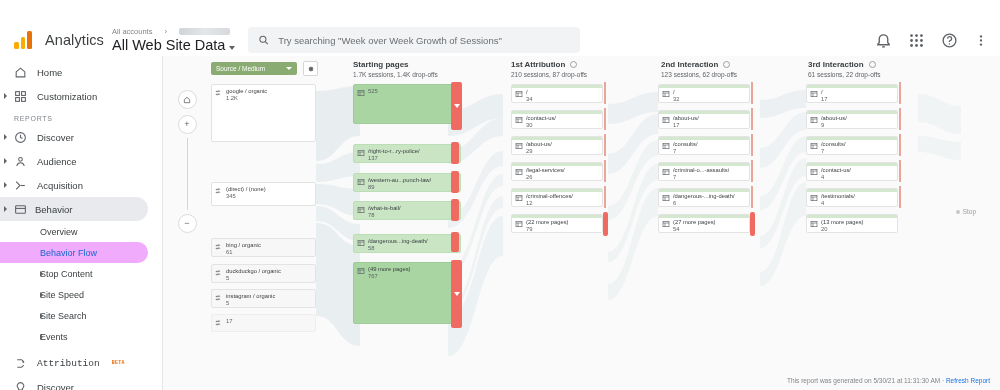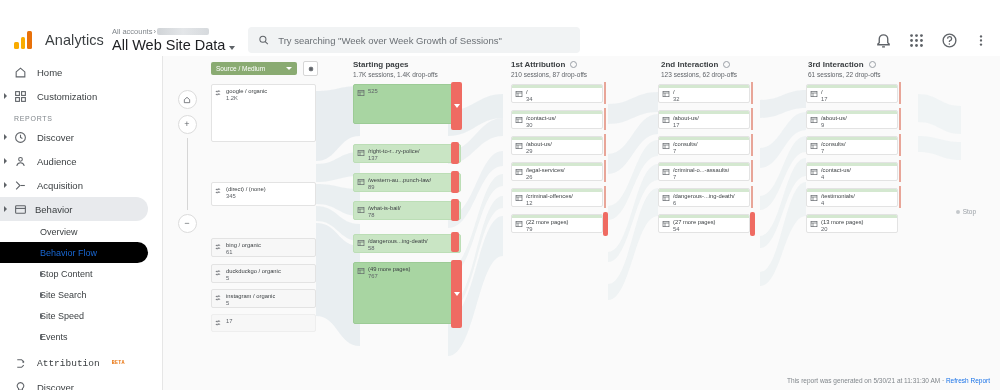--- a/index.html
+++ b/index.html
@@ -33,21 +33,21 @@
   .ga-logo i:nth-child(1){ left: 0; width: 4.5px; height: 7px; background:#F9AB00; }
   .ga-logo i:nth-child(2){ left: 6.5px; width: 4.5px; height: 12px; background:#F9AB00; }
   .ga-logo i:nth-child(3){ left: 13px; width: 4.5px; height: 18px; background:#E8710A; }
   .brand-name { font-size: 14.5px; color: #3c4043; letter-spacing: .1px; }
 
   .acct {
     margin-left: 6px; width: 118px;
   }
   .acct-crumb {
     font-size: 7.5px; color: #80868b; white-space: nowrap;
-    display: flex; align-items: center; gap: 1px;
+    display: flex; align-items: center; gap: 12px;
   }
   .crumb-blur {
     display: inline-block; width: 52px; height: 7px;
     background: linear-gradient(90deg,#c8ccd0,#dfe2e5,#cfd3d7);
     border-radius: 2px; opacity: .85;
   }
   .acct-name {
     font-size: 14.5px; color: #202124; white-space: nowrap;
     display: flex; align-items: baseline; gap: 4px; margin-top: 1px;
   }
@@ -97,21 +97,21 @@
   .sec-label {
     font-size: 7px; color: #80868b; letter-spacing: .7px;
     padding-left: 14px; margin: 7px 0 3px;
   }
   .sub-item {
     display: flex; align-items: center; height: 21px;
     padding-left: 40px; font-size: 9px; color: #3c4043;
     border-radius: 0 12px 12px 0; margin-right: 14px; cursor: pointer;
     position: relative;
   }
-  .sub-item.selected { background: #000000; color: #1967d2; }
+  .sub-item.selected { background: #f0abfc; color: #1967d2; }
   .sub-arrow {
     position: absolute; left: 40px; width: 0; height: 0;
     border-top: 3px solid transparent; border-bottom: 3px solid transparent;
     border-left: 3.5px solid #5f6368;
   }
   .beta-tag {
     font-size: 5px; color: #E8710A; font-weight: bold;
     vertical-align: super; margin-left: 2px; letter-spacing: .3px;
   }
 
@@ -347,25 +347,25 @@
     </div>
     <div class="sub-item selected">
       <span>Behavior Flow</span>
     </div>
     <div class="sub-item">
       <span class="sub-arrow"></span>
       <span>Stop Content</span>
     </div>
     <div class="sub-item">
       <span class="sub-arrow"></span>
-      <span>Site Search</span>
+      <span>Site Speed</span>
     </div>
     <div class="sub-item">
       <span class="sub-arrow"></span>
-      <span>Site Speed</span>
+      <span>Site Search</span>
     </div>
     <div class="sub-item">
       <span class="sub-arrow"></span>
       <span>Events</span>
     </div>
 
     <div class="nav-item" style="margin-top:4px;font-family:Liberation Mono, monospace;">
       <svg class="nav-ico" viewBox="0 0 24 24" fill="none" stroke="currentColor" stroke-width="2">
         <path d="M6 5h8l4 4"></path>
           <path d="M18 15l-4 4H6"></path>

